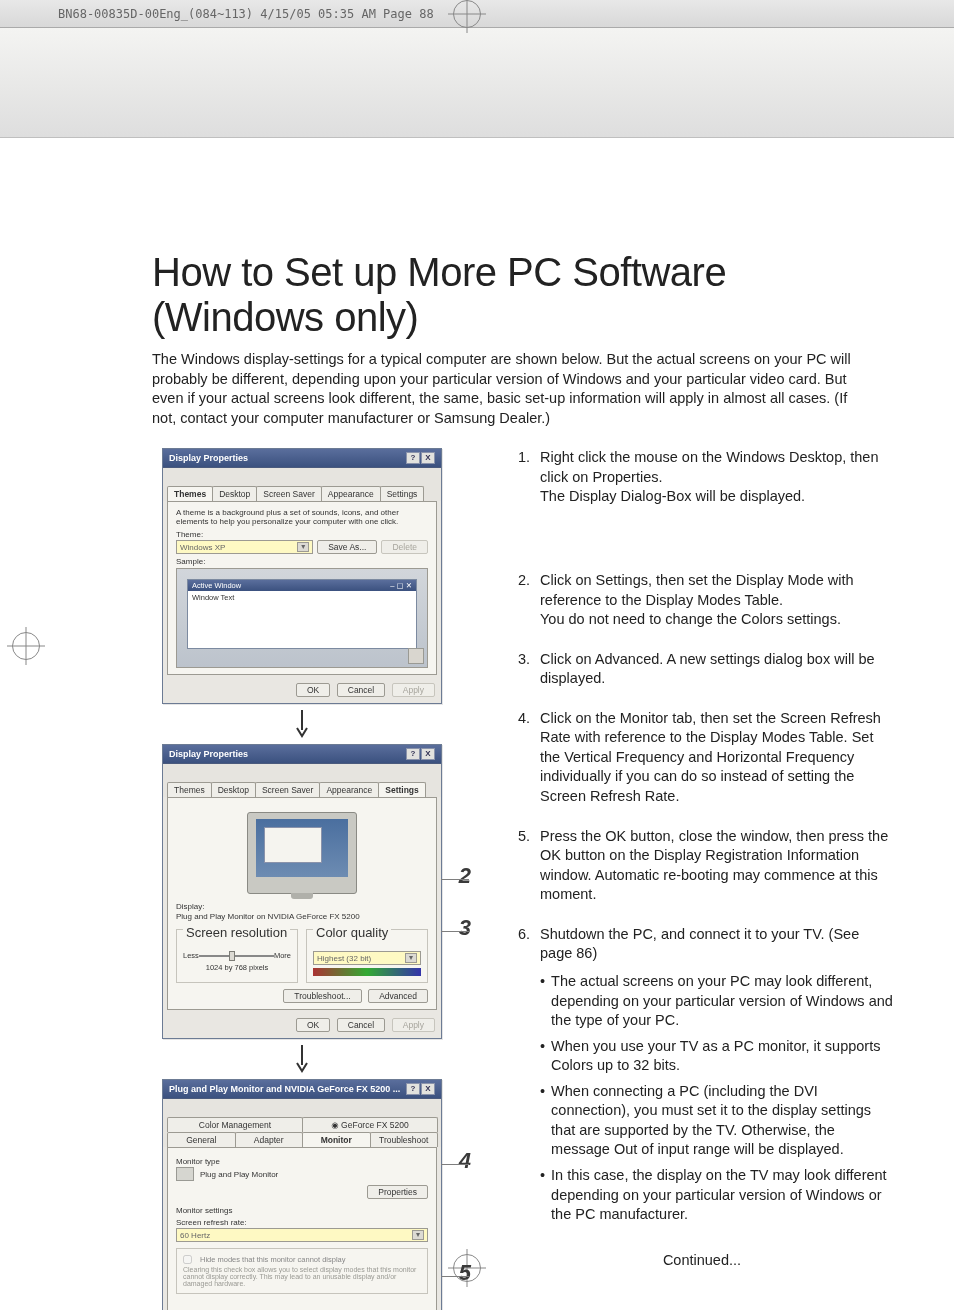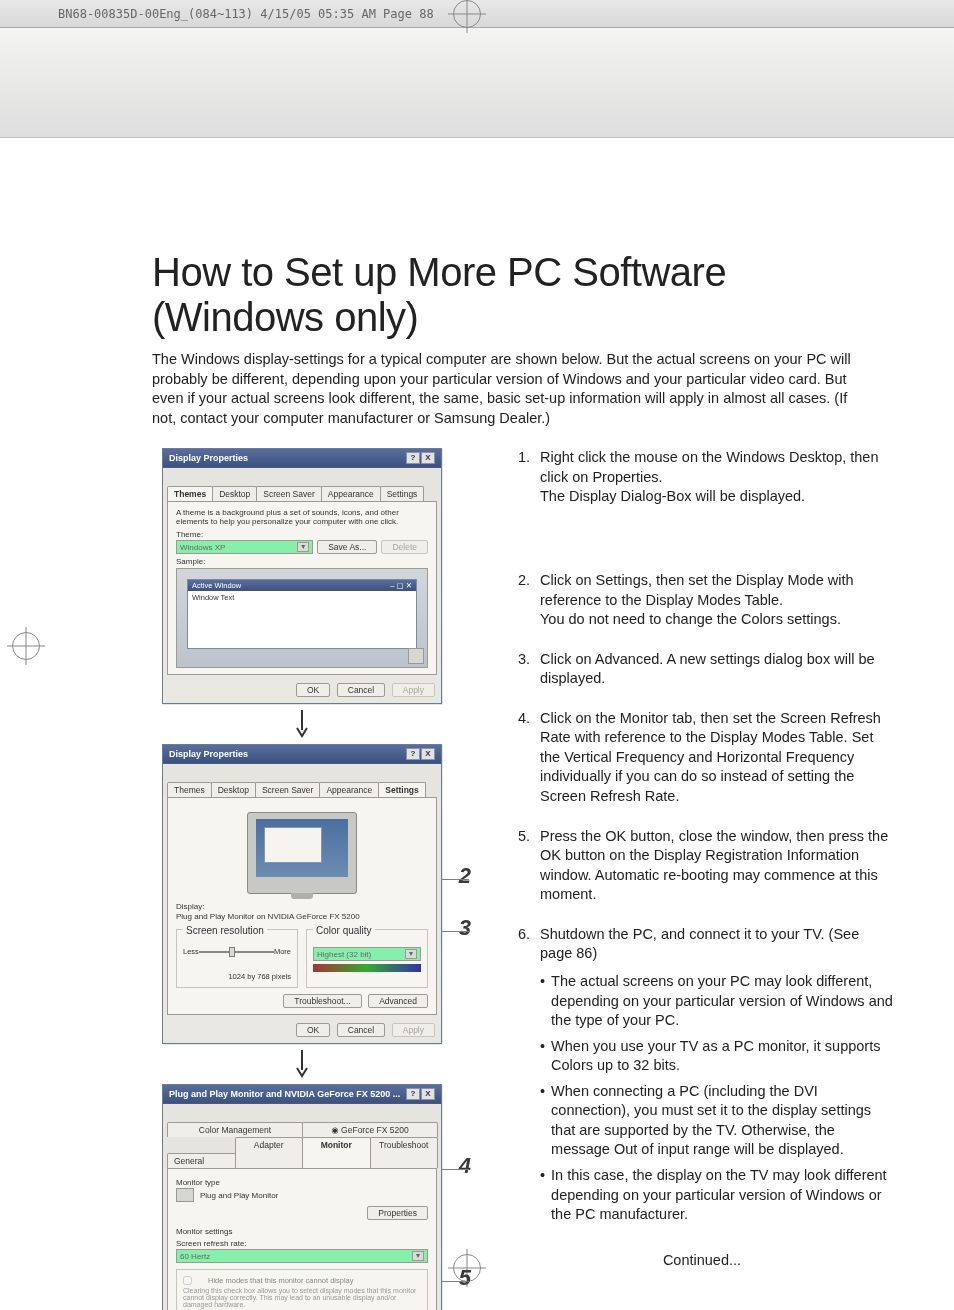--- a/index.html
+++ b/index.html
@@ -113,21 +113,21 @@
   .tab {
     border:1px solid #9c9a92; border-bottom:none;
     background:#efeee9; padding:2px 6px;
     font-size:8.5px; border-radius:2px 2px 0 0;
     margin-right:-1px;
   }
   .tab.active { background:#f6f5f0; position:relative; z-index:1; font-weight:600;}
   .dlg-body { background:#f6f5f0; border:1px solid #9c9a92; margin:0 4px 4px; padding:6px 8px; }
   .field-label { font-size:8px; margin:3px 0 1px; text-decoration: underline; text-decoration-color: transparent;}
   .dropdown, .textbox {
-    border:1px solid #9c9a92; background:#86efac; height:14px;
+    border:1px solid #9c9a92; background:#fef9c3; height:14px;
     display:flex; align-items:center; justify-content:space-between;
     padding:0 3px; font-size:8px; color:#666;
   }
   .dropdown .dd { width:12px; height:10px; background:#dcdad3; border:1px solid #9c9a92; text-align:center; line-height:8px;}
   .btn {
     border:1px solid #9c9a92; background:#efeee9;
     padding:1px 10px; font-size:8.5px; border-radius:2px;
     display:inline-block;
   }
   .btn.dis { color:#a7a59d; border-color:#c7c5bd;}
@@ -158,27 +158,27 @@
     position:absolute; top:6px; left:8px; right:8px; bottom:16px;
     background:linear-gradient(#4a6f9f,#6d8cb2);
   }
   .monitor .scr .mini {
     position:absolute; top:8px; left:8px; width:58px; height:36px;
     background:#f5f4ef; border:1px solid #8a93ab;
   }
   .monitor .stand { position:absolute; bottom:-6px; left:40%; width:20%; height:6px; background:#b0b0aa; border-radius:0 0 3px 3px;}
   .twocol { display:flex; gap:8px; }
   .group { border:1px solid #c6c4bc; padding:6px; margin-top:4px;}
-  .group .gl { font-size:10px; position:relative; top:-11px; background:#f6f5f0; padding:0 3px;margin-top:36px;}
+  .group .gl { font-size:13px; position:relative; top:-11px; background:#f6f5f0; padding:0 3px;margin-top:36px;}
   .slider { display:flex; align-items:center; font-size:7.5px;}
   .slider .track { flex:1; height:2px; background:#888; position:relative;}
   .slider .thumb { position:absolute; left:40%; top:-4px; width:6px; height:10px; background:#dcdad3; border:1px solid #7c7c76;}
   .mt-row { display:flex; gap:6px; align-items:center; }
   .icon-mon { width:18px; height:14px; background:#d6d6d0; border:1px solid #9a9a94;}
-  .chk { display:flex; gap:16px; font-size:7.5px; align-items:flex-start; color:#888;}
+  .chk { display:flex; gap:8px; font-size:7.5px; align-items:flex-start; color:#888;}
   .chk input { width:9px; height:9px; }
   .note-nums {
     position:absolute;
     right:-30px;
     font-family: "Arial Narrow", Arial, sans-serif;
     font-stretch: condensed;
     font-size: 22px;
     font-weight: bold;
     font-style: italic;
     color:#3a3a3a;
@@ -301,21 +301,21 @@
           <div class="twocol">
             <div class="group" style="flex:1">
               <span class="gl">Screen resolution</span>
               <div class="slider">
                 <span>Less</span>
                 <div class="track">
                     <div class="thumb"></div>
                   </div>
                 <span>More</span>
               </div>
-              <div style="text-align:right; font-size:7.5px; margin-top:16px;">1024 by 768 pixels</div>
+              <div style="text-align:center; font-size:7.5px; margin-top:3px;">1024 by 768 pixels</div>
             </div>
             <div class="group" style="flex:1">
               <span class="gl">Color quality</span>
               <div class="dropdown">
                 <span>Highest (32 bit)</span>
                   <span class="dd">▾</span>
               </div>
               <div style="height:8px; margin-top:3px; background:linear-gradient(90deg,#a33,#3a3,#33a);"></div>
             </div>
           </div>
@@ -346,21 +346,21 @@
           <span>Plug and Play Monitor and NVIDIA GeForce FX 5200 ...</span>
           <span class="winbtns">
             <span>?</span><span>X</span>
           </span>
         </div>
         <div class="tabs" style="justify-content:center;">
           <div class="tab" style="flex:1; text-align:center;">Color Management</div>
           <div class="tab" style="flex:1; text-align:center;"><span>◉ </span><span>GeForce FX 5200</span></div>
         </div>
         <div class="tabs" style="padding-top:0;">
-          <div class="tab" style="flex:1; text-align:left;margin-top:16px;">General</div>
+          <div class="tab" style="flex:1; text-align:center;">General</div>
           <div class="tab" style="flex:1; text-align:center;">Adapter</div>
           <div class="tab active" style="flex:1; text-align:center;">Monitor</div>
           <div class="tab" style="flex:1; text-align:center;">Troubleshoot</div>
         </div>
         <div class="dlg-body">
           <div class="field-label">Monitor type</div>
           <div class="mt-row">
             <div class="icon-mon"></div>
             <span style="font-size:8px;">Plug and Play Monitor</span>
           </div>

